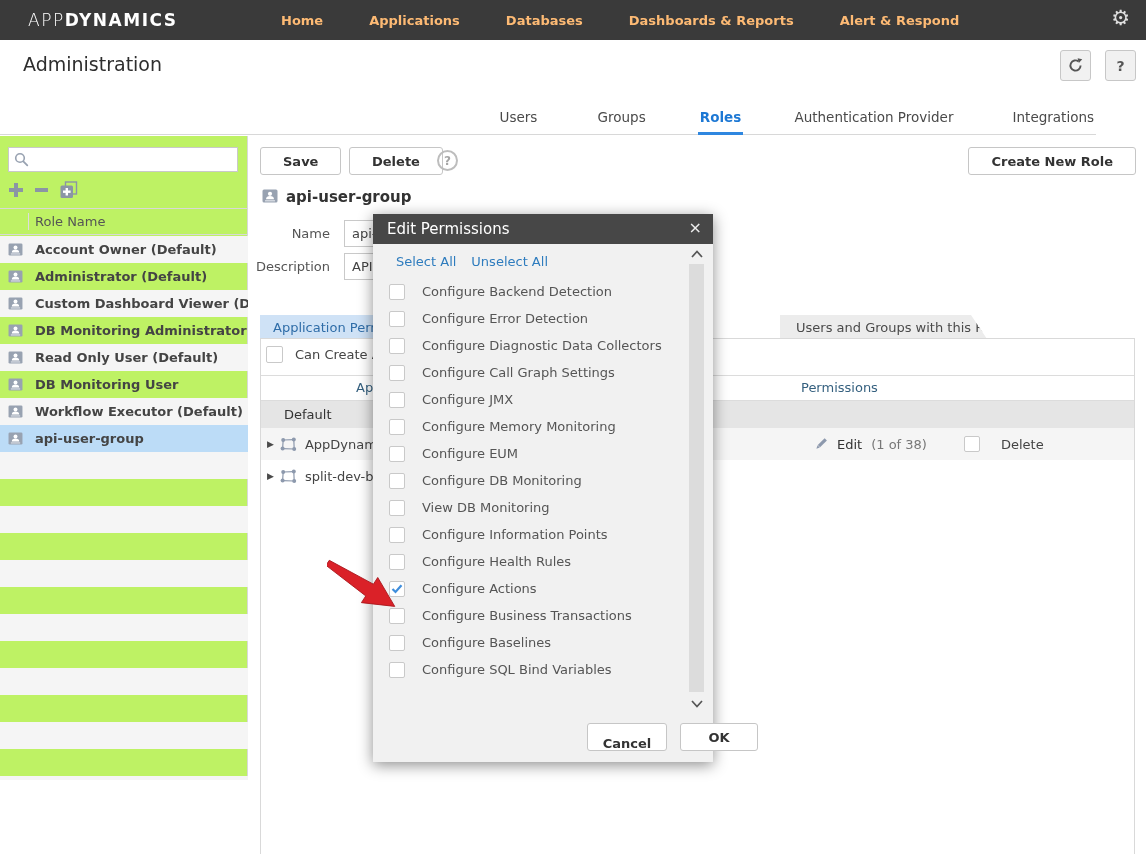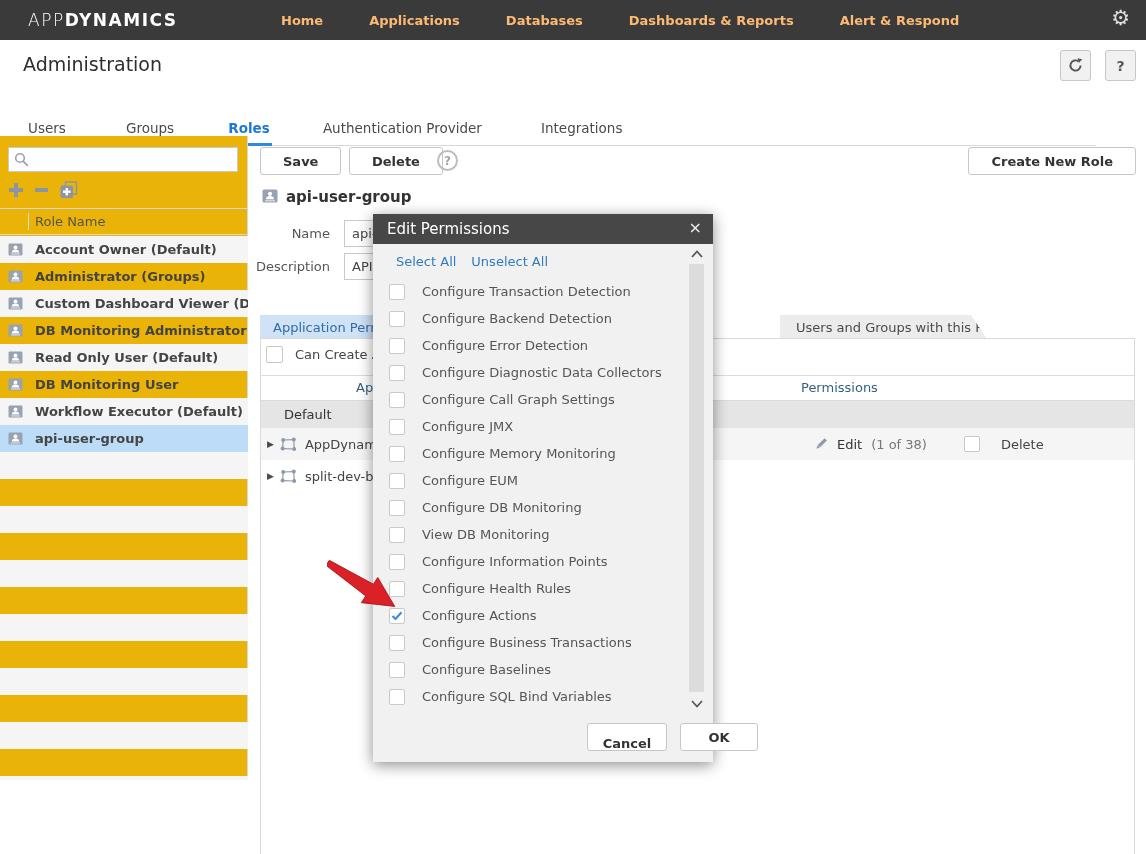--- a/index.html
+++ b/index.html
@@ -17,27 +17,27 @@
 
   
   .page-title { position:absolute; left:23px; top:53px; font-size:19px; color:#2e2e2e; }
   .icon-btn { position:absolute; width:31px; height:31px; background:#f1f1f1; border:1px solid #c7c7c7;
     border-radius:3px; display:flex; align-items:center; justify-content:center; cursor:pointer;
     color:#555; font-weight:700; }
   .btn-refresh { left:1060px; top:50px; }
   .btn-help { left:1105px; top:50px; font-size:14px; }
 
   
-  .tabbar { position:absolute; left:0; top:106px; width:1096px; height:40px; border-bottom:1px solid #d8d8d8; }
+  .tabbar { position:absolute; left:0; top:95px; width:1096px; height:40px; border-bottom:1px solid #d8d8d8;text-align:right; }
   .tabbar .tab { display:inline-block; margin-top:8px; padding:6px 2px 10px; font-size:13.5px; color:#4a4a4a; cursor:pointer; }
   .tab.t0{margin-left:26px;} .tab.t1{margin-left:52px;} .tab.t2{margin-left:46px;} .tab.t3{margin-left:45px;} .tab.t4{margin-left:51px;}
   .tab.active { color:#1d78d4; font-weight:700; border-bottom:3px solid #2f87e0; padding-bottom:7px; }
 
   
-  .sidebar { position:absolute; left:0; top:136px; width:248px; height:644px; border-right:1px solid #d8d8d8; background:#eab308; }
+  .sidebar { position:absolute; left:0; top:136px; width:248px; height:644px; border-right:1px solid #d8d8d8; background:#bef264; }
   .search-box { position:absolute; left:8px; top:11px; width:230px; height:25px; border:1px solid #c9c9c9; background:#fff;
     display:flex; align-items:center; }
   .search-box svg { margin-left:5px; }
   .search-box input { border:none; outline:none; flex:1; height:100%; font-size:13px; padding:0 6px 0 4px; background:transparent; }
   .side-tools { position:absolute; left:8px; top:42px; height:24px; display:flex; align-items:center; gap:10px; }
   .side-tools .tool { cursor:pointer; display:flex; align-items:center; }
   .role-header { position:absolute; left:0; top:72px; width:248px; height:27px; border-top:1px solid #d8d8d8;
     border-bottom:1px solid #d8d8d8; display:flex; align-items:center; color:#555; }
   .role-header .divider { position:absolute; left:28px; top:4px; bottom:4px; border-left:1px solid #ddd; }
   .role-header span.hdr { margin-left:35px; }
@@ -200,21 +200,21 @@
       </div>
       <div class="role-row">
         <span class="badge">
           <svg width="15" height="13" viewBox="0 0 16 14">
             <rect x="0.5" y="0.5" width="15" height="13" rx="1.5" fill="#98a2b1"></rect>
             <circle cx="8" cy="4.8" r="2.1" fill="#fff"></circle>
             <path d="M4 10.2 c0-2.1 1.7-3.1 4-3.1 s4 1 4 3.1 z" fill="#fff"></path>
             <rect x="3" y="11.2" width="10" height="1.2" fill="#dfe3e9"></rect>
           </svg>
         </span>
-        <span class="role-label">Administrator (Groups)</span>
+        <span class="role-label">Administrator (Default)</span>
       </div>
       <div class="role-row">
         <span class="badge">
           <svg width="15" height="13" viewBox="0 0 16 14">
             <rect x="0.5" y="0.5" width="15" height="13" rx="1.5" fill="#98a2b1"></rect>
             <circle cx="8" cy="4.8" r="2.1" fill="#fff"></circle>
             <path d="M4 10.2 c0-2.1 1.7-3.1 4-3.1 s4 1 4 3.1 z" fill="#fff"></path>
             <rect x="3" y="11.2" width="10" height="1.2" fill="#dfe3e9"></rect>
           </svg>
         </span>
@@ -390,24 +390,20 @@
     <span class="modal-close">×</span>
   </div>
   <div class="modal-body">
     <div class="sel-links">
       <span>Select All</span>
       <span>Unselect All</span>
     </div>
     <div class="perm-list">
         <div class="perm-row">
           <span class="pcb"></span>
-          <span class="plabel">Configure Transaction Detection</span>
-        </div>
-        <div class="perm-row">
-          <span class="pcb"></span>
           <span class="plabel">Configure Backend Detection</span>
         </div>
         <div class="perm-row">
           <span class="pcb"></span>
           <span class="plabel">Configure Error Detection</span>
         </div>
         <div class="perm-row">
           <span class="pcb"></span>
           <span class="plabel">Configure Diagnostic Data Collectors</span>
         </div>

